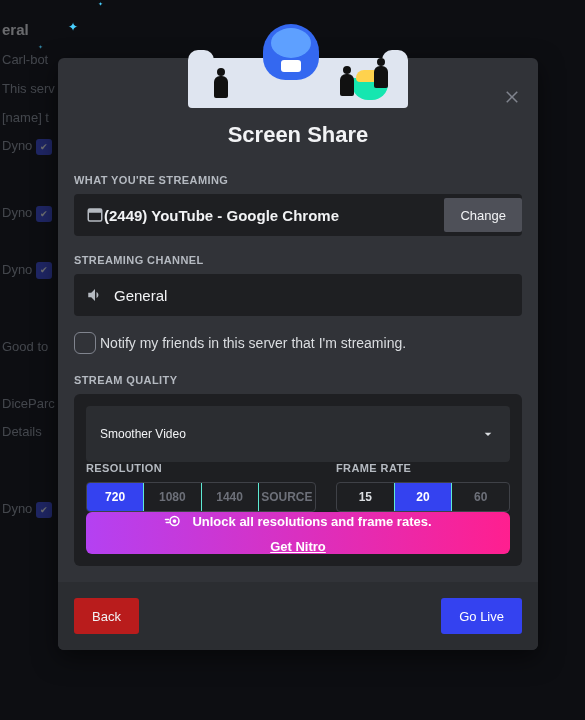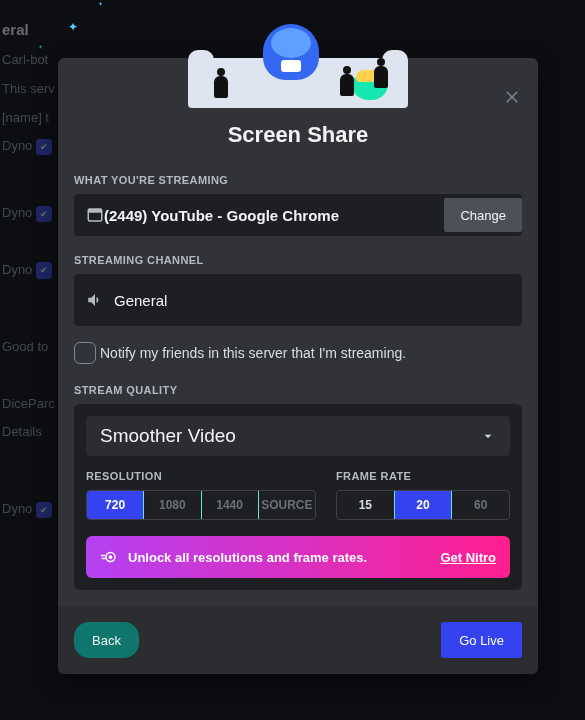--- a/index.html
+++ b/index.html
@@ -200,21 +200,21 @@
   cursor: pointer;
   display:flex; align-items:center;
 }
 
 .channel-row {
   display: flex;
   align-items: center;
   gap: 10px;
   background: #1e1f22;
   border-radius: 4px;
-  height: 52px;
+  height: 42px;
   padding: 0 12px;
   color: #f2f3f5;
   font-size: 15px;
 }
 .vol-icon { width: 18px; height: 18px; color: #b5bac1; }
 
 .notify-row {
   display: flex;
   align-items: center;
   gap: 4px;
@@ -231,29 +231,28 @@
 }
 
 .quality-box {
   background: #1e1f22;
   border-radius: 6px;
   padding: 12px;
 }
 .quality-select {
   background: #2b2d31;
   border-radius: 4px;
-  height: 40px;
+  height: 56px;
   display: flex;
   align-items: center;
   justify-content: space-between;
   padding: 0 14px;
   color: #f2f3f5;
-  font-size: 19px;
-  cursor: pointer;
-  margin-bottom: 14px;
+  font-size: 12px;
+  cursor: pointer;
 }
 .chev { color: #dbdee1; }
 
 .quality-cols {
   display: flex;
   gap: 20px;
 }
 .qcol { flex: 1; }
 .qcol.fr { flex: 0 0 174px; }
 
@@ -286,31 +285,31 @@
 .seg button:last-child { border-right: none; }
 .seg button.active {
   background: #3442f0;
   color: #fff;
 }
 .seg button.locked {
   color: #6d7079;
 }
 
 .nitro-banner {
-  margin-top: 16px;
   background: linear-gradient(90deg, #b441f2 0%, #ff1f8f 100%);
   border-radius: 6px;
   height: 42px;
   display: flex;
   align-items: center;
   padding: 0 14px;
   color: #fff;
   font-size: 13px;
   font-weight: 600;
   justify-content: space-between;
+  flex-direction: column;
 }
 .nitro-left { display: flex; align-items: center; gap: 10px; }
 .nitro-icon { width: 18px; height: 18px; }
 .nitro-link { text-decoration: underline; cursor: pointer; font-weight: 700; }
 
 .footer {
   background: #2b2d31;
   padding: 16px;
   display: flex;
   justify-content: space-between;
@@ -320,23 +319,22 @@
 .btn {
   height: 36px;
   padding: 0 18px;
   border-radius: 3px;
   border: none;
   font-size: 13px;
   font-weight: 500;
   cursor: pointer;
 }
 .btn-back {
-  background: #0f766e;
-  color: #f2f3f5;
-  border-radius: 15px;
+  background: #b91c1c;
+  color: #f2f3f5;
 }
 .btn-primary {
   background: #3442f0;
   color: #fff;
 }
 </style>
 </head>
 <body>
 
 <div class="bg-content">

